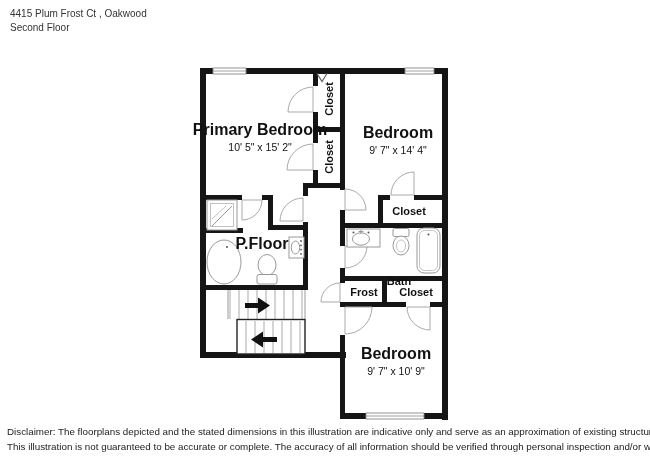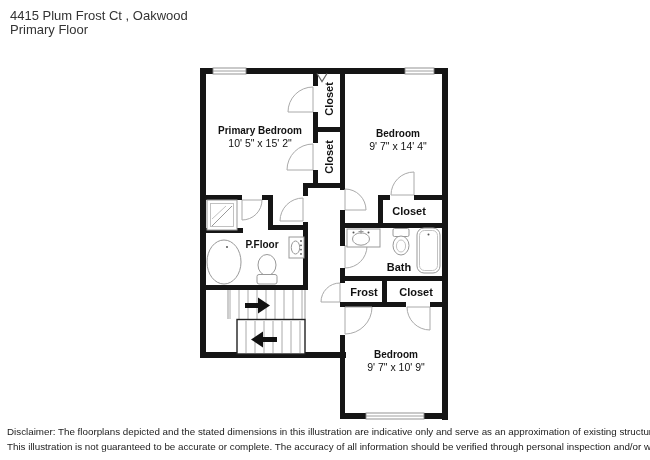--- a/index.html
+++ b/index.html
@@ -1,46 +1,46 @@
 <!DOCTYPE html>
 <html><head>
 <meta charset="utf-8">
 <style>
   html,body{margin:0;padding:0;}
   body{
     width:650px;height:460px;position:relative;overflow:hidden;
     background:#ffffff;color:#222;
     font-family:"Liberation Sans", sans-serif;
   }
-  .hdr{position:absolute;left:10px;font-size:13px;color:#333;white-space:nowrap;}
+  .hdr{position:absolute;left:10px;font-size:10px;color:#333;white-space:nowrap;}
   .disc{position:absolute;left:7px;font-size:9.8px;color:#222;white-space:nowrap;}
   .plan-svg{position:absolute;left:0;top:0;}
   .room-label{position:absolute;transform:translate(-50%,-50%);text-align:center;color:#111;line-height:1.3;white-space:nowrap;}
   .room-label.rot{transform:translate(-50%,-50%) rotate(-90deg);}
-  .room-name{font-weight:bold;font-size:10px;}
+  .room-name{font-weight:bold;font-size:16px;}
   .room-dims{font-size:10.5px;}
   .small-label{font-weight:bold;font-size:11px;}
   .wall{fill:#151515;}
   .win{fill:#ffffff;stroke:#888;stroke-width:0.9;}
   .winline{stroke:#888;stroke-width:0.8;}
   .door{fill:#ffffff;stroke:#aaaaaa;stroke-width:1;}
   .fx{fill:#ffffff;stroke:#999999;stroke-width:1;}
   .fx2{fill:none;stroke:#bbbbbb;stroke-width:0.9;}
   .dot{fill:#555;}
   .tread{stroke:#aaaaaa;stroke-width:1;}
   .thin{stroke:#999999;stroke-width:1;fill:none;}
   .stairbox{fill:#ffffff;stroke:#222222;stroke-width:1.4;}
   .arrow{fill:#111111;}
   .vmark{fill:none;stroke:#666;stroke-width:1.2;}
 </style>
 </head>
 <body>
 
 <div class="hdr" style="top:8px">4415 Plum Frost Ct , Oakwood</div>
-<div class="hdr" style="top:22px">Primary Floor</div>
+<div class="hdr" style="top:22px">Second Floor</div>
 
 <svg class="plan-svg" width="650" height="460" viewBox="0 0 650 460">
 
   <g>
 
     <rect class="wall" x="200" y="68" width="13" height="6"></rect>
     <rect class="wall" x="246" y="68" width="159" height="6"></rect>
     <rect class="wall" x="434" y="68" width="14" height="6"></rect>
 
     <rect class="wall" x="200" y="68" width="6" height="290"></rect>
@@ -203,21 +203,21 @@
 </div>
 
 <div class="room-label" style="left:409px;top:211px">
   <div class="small-label">Closet</div>
 </div>
 
 <div class="room-label" style="left:262px;top:244px">
   <div class="room-name">P.Floor</div>
 </div>
 
-<div class="room-label" style="left:399px;top:267px">
+<div class="room-label" style="left:399px;top:281px">
   <div class="small-label">Bath</div>
 </div>
 
 <div class="room-label" style="left:364px;top:292px">
   <div class="small-label">Frost</div>
 </div>
 
 <div class="room-label" style="left:416px;top:292px">
   <div class="small-label">Closet</div>
 </div>

